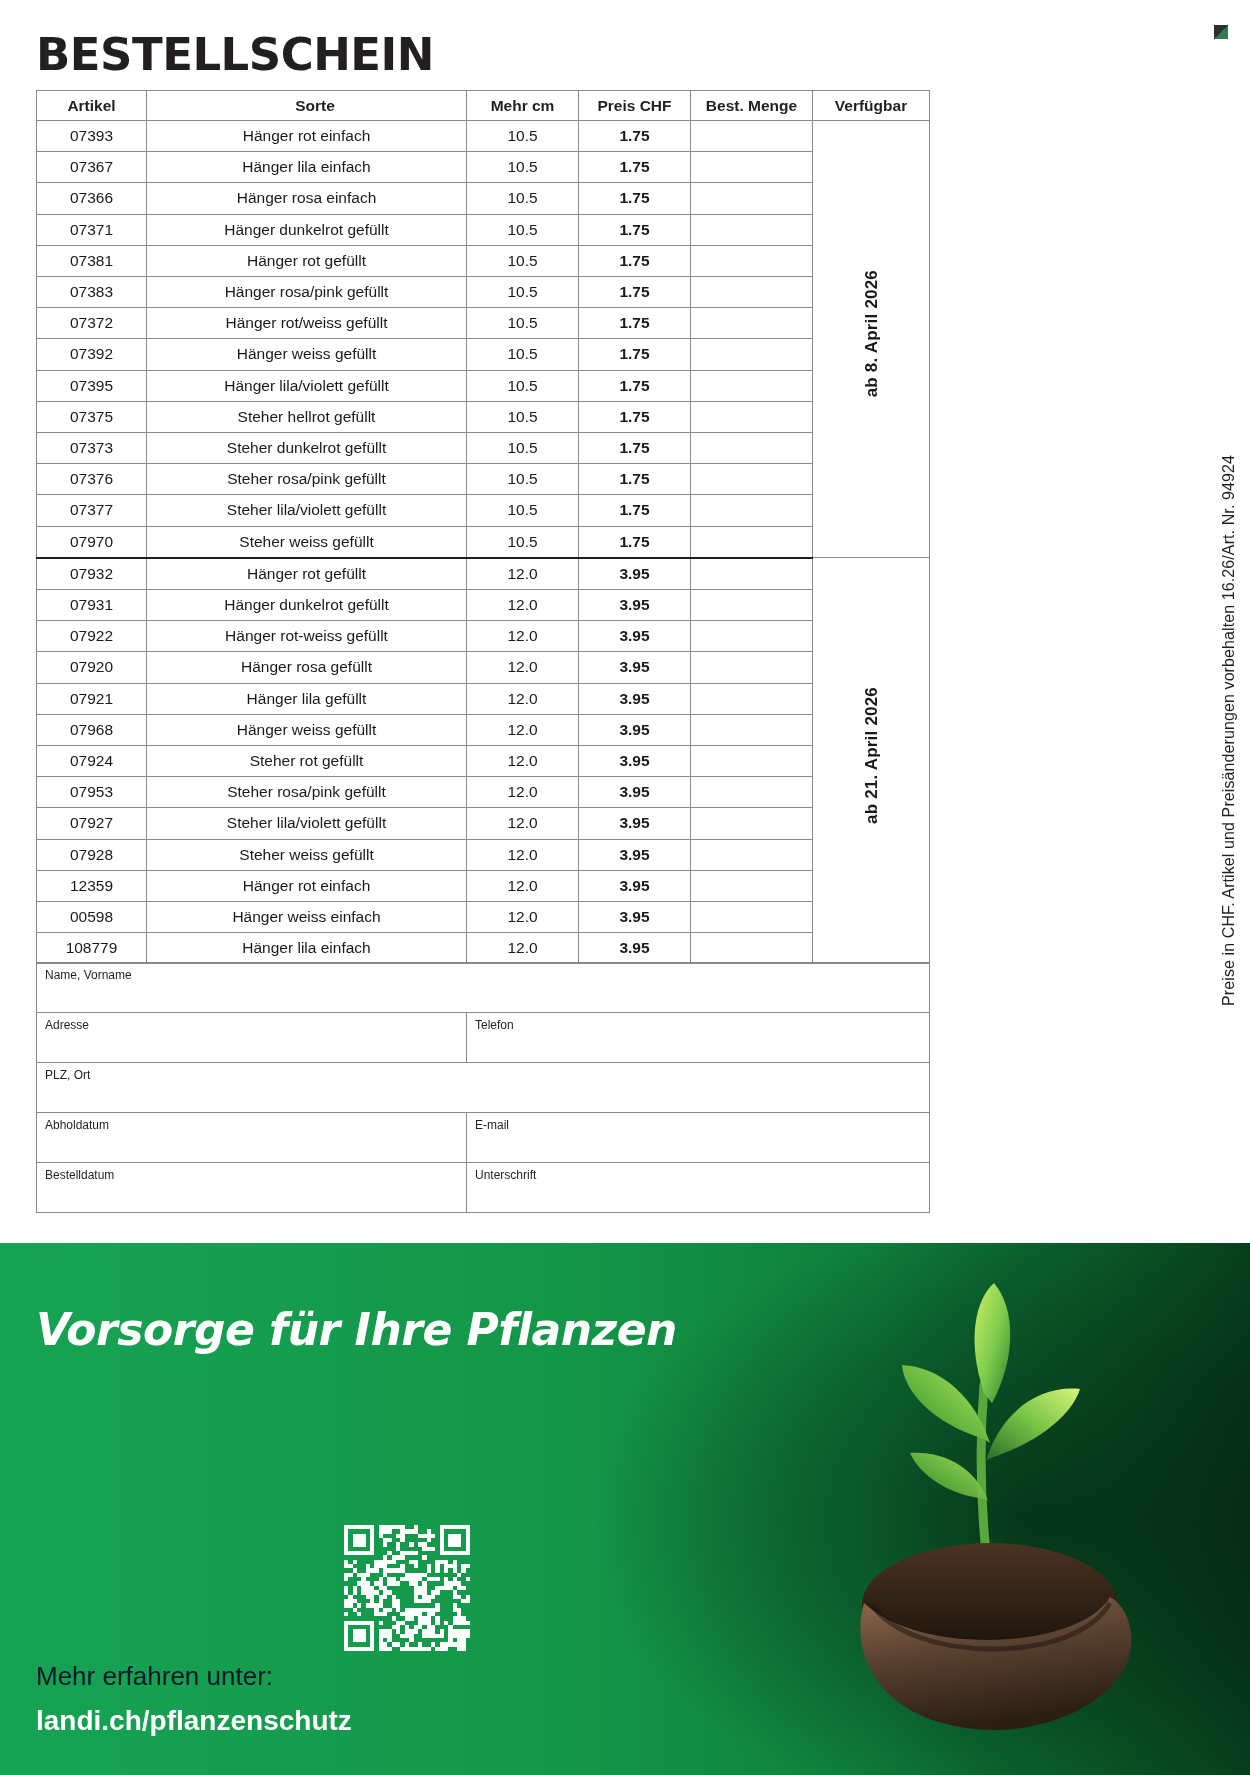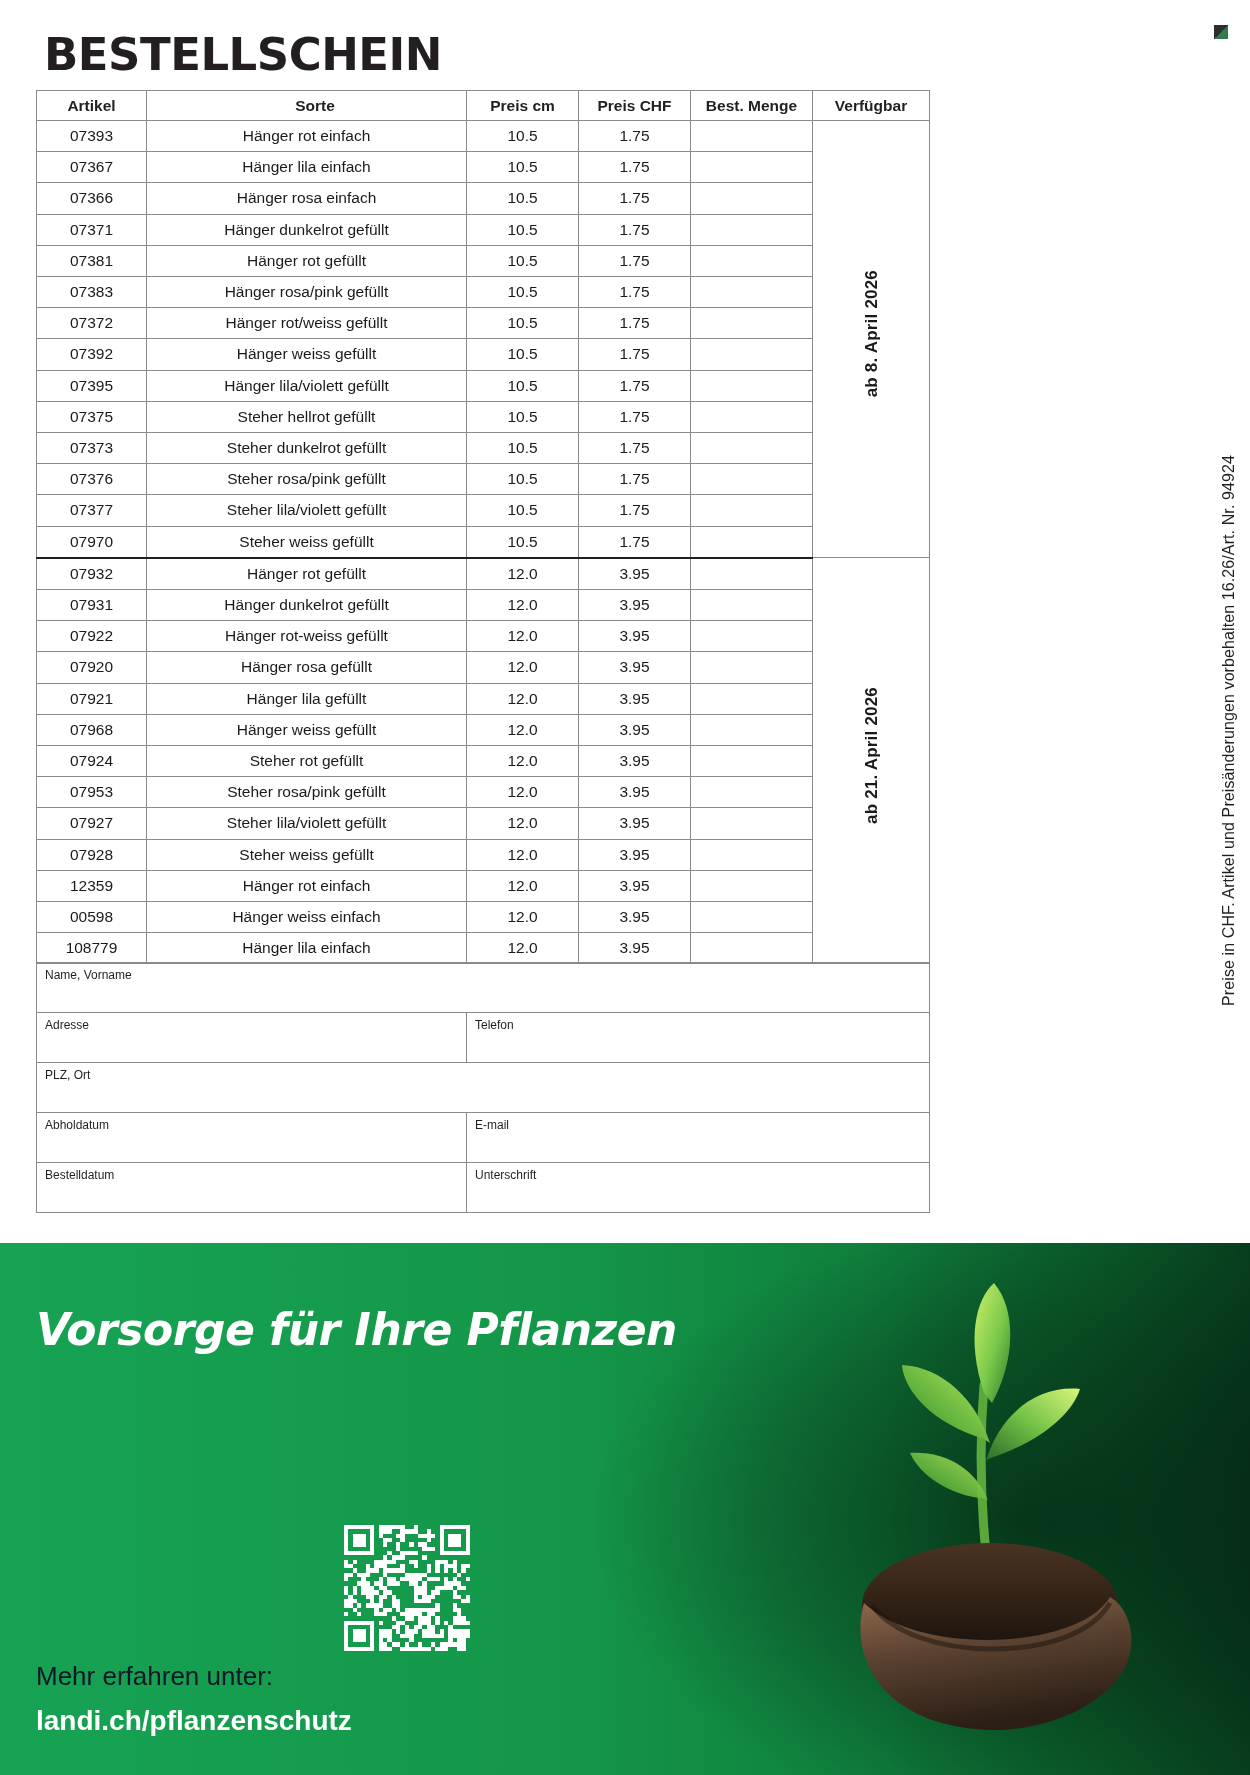--- a/index.html
+++ b/index.html
@@ -36,21 +36,20 @@
 
   .page-title {
     position: absolute;
     left: 36px;
     top: 28px;
     font-size: 45px;
     font-weight: 800;
     letter-spacing: -0.5px;
     color: #231f20;
     font-family: "DejaVu Sans", sans-serif;
-    margin-left: 8px;
   }
 
   
   .order-table-wrap {
     position: absolute;
     left: 36px;
     top: 90px;
     width: 893px;
   }
   table.order {
@@ -72,21 +71,21 @@
     text-align: center;
     height: 29px;
     line-height: 29px;
     margin-left: 16px;
   }
   thead th.h-sorte { text-align: left; padding-left: 17px; }
 
   td.c-artikel { text-align: center; }
   td.c-sorte   { text-align: center; padding-left: 10px; }
   td.c-topf    { text-align: center; }
-  td.c-preis   { text-align: center; font-weight: 400; }
+  td.c-preis   { text-align: center; font-weight: 700; }
   td.c-menge   { }
   td.c-verf    {
     text-align: center;
     vertical-align: middle;
     border-left: 1px solid #8a8a8a;
   }
   .verf-rot {
     writing-mode: vertical-rl;
     transform: rotate(180deg);
     font-weight: 700;
@@ -227,21 +226,21 @@
           <col class="w-sorte">
           <col class="w-topf">
         <col class="w-preis">
           <col class="w-menge">
           <col class="w-verf">
       </colgroup>
       <thead>
         <tr>
           <th>Artikel</th>
           <th class="h-sorte">Sorte</th>
-          <th>Preis cm</th>
+          <th>Mehr cm</th>
           <th>Preis CHF</th>
           <th>Best. Menge</th>
           <th>Verfügbar</th>
         </tr>
       </thead>
       <tbody id="order-body">
           <tr>
             <td class="c-artikel">07393</td>
             <td class="c-sorte">Hänger rot einfach</td>
             <td class="c-topf">10.5</td>

